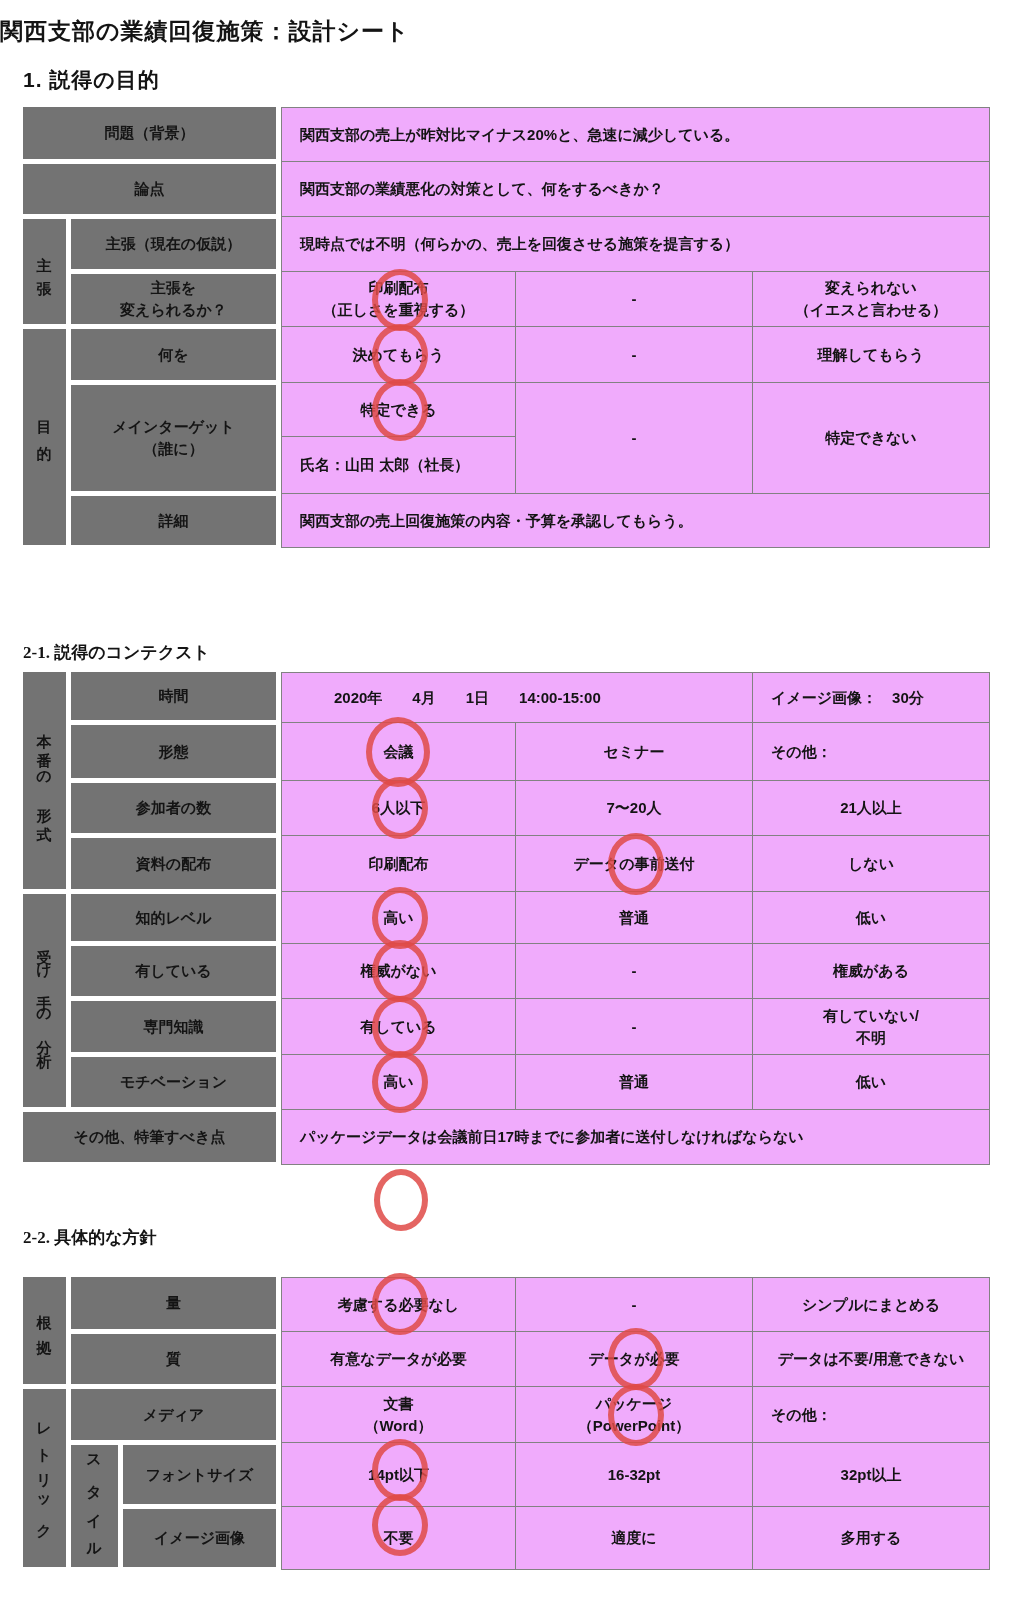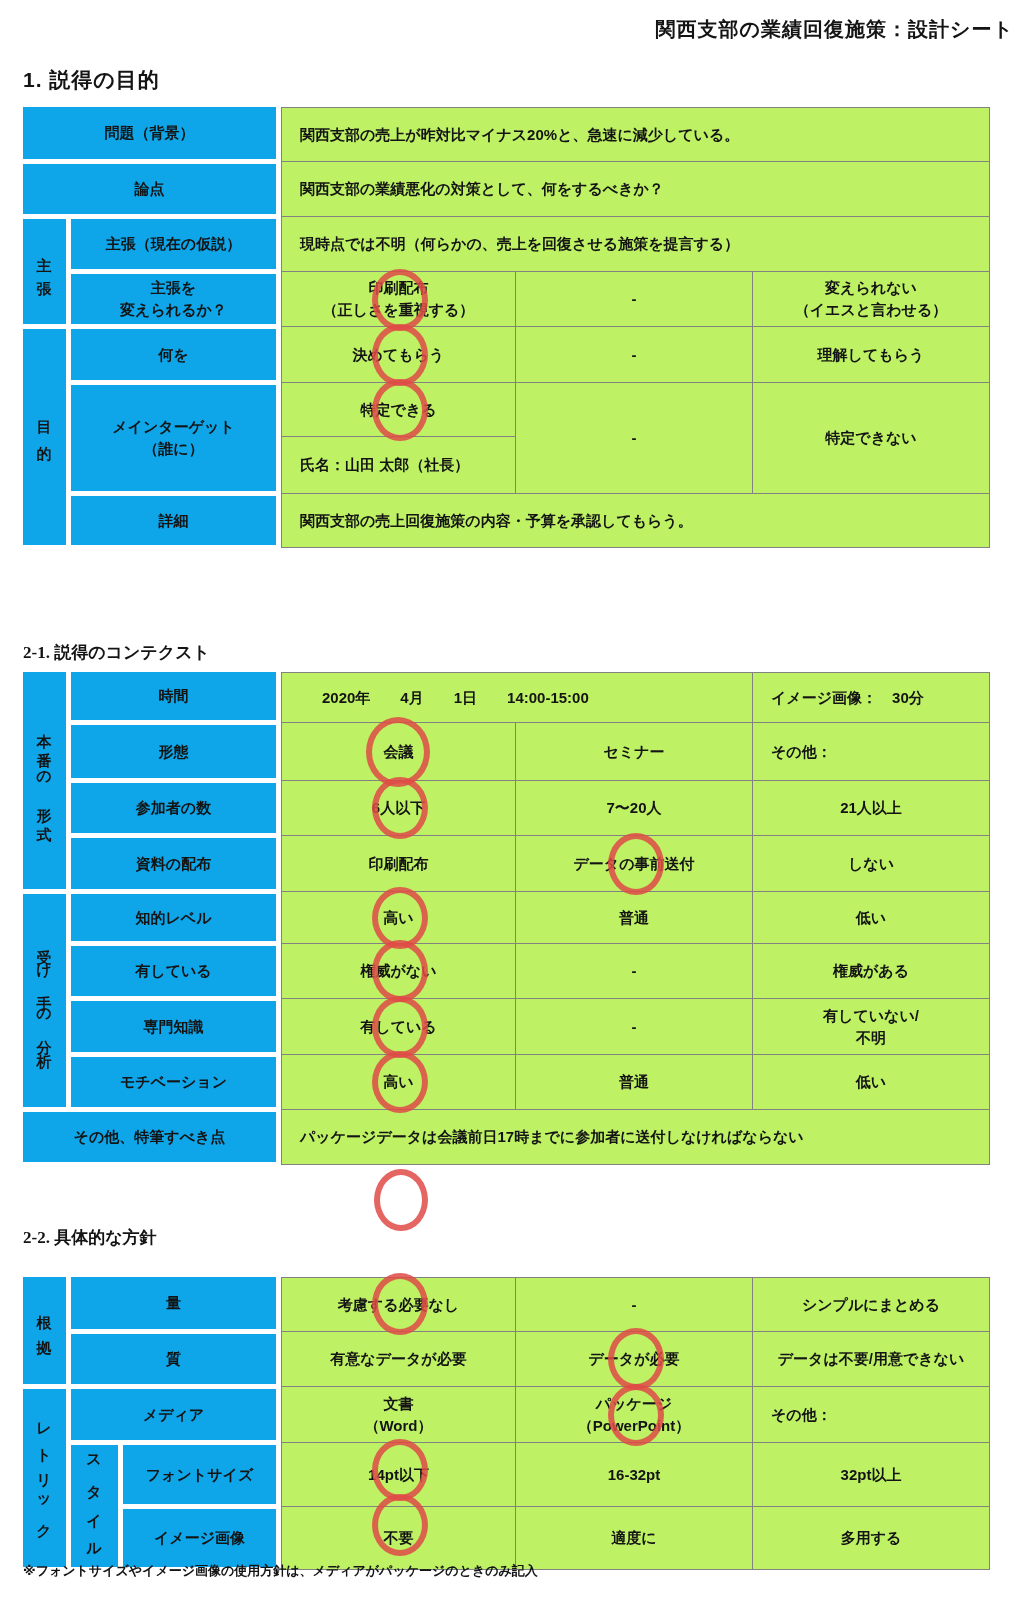--- a/index.html
+++ b/index.html
@@ -1,36 +1,36 @@
 <!DOCTYPE html>
 <html><head>
 <meta charset="utf-8">
 <style>
   html,body { margin:0; padding:0; background:#ffffff; }
   body { font-family:"Liberation Sans","DejaVu Sans",sans-serif; font-weight:700; color:#141414; }
   .page { position:relative; width:1014px; height:1609px; background:#fff; overflow:hidden; }
   .abs { position:absolute; }
 
-  .h-main { font-size:20px; text-align:right; letter-spacing:1px; }
+  .h-main { font-size:23px; text-align:left; letter-spacing:1px; }
   .h-sec  { font-size:21px; letter-spacing:1px; }
   .h-sub  { font-size:17px;font-family:Liberation Serif, serif; }
   .note   { font-size:13px; }
 
   table { border-collapse:separate; border-spacing:0; table-layout:fixed; }
   td { box-sizing:border-box; padding:0 2px; vertical-align:middle; text-align:center;
        font-size:15px; line-height:1.45; overflow:hidden; }
-  td.g { background:#0ea5e9; border:0 solid #ffffff;
+  td.g { background:#737373; border:0 solid #ffffff;
          border-right-width:5px; border-top-width:2px; border-bottom-width:3px;margin-left:45px; }
   td.g0 { border-top-width:0; }
-  td.w { background:#bef264; border:0 solid #828282;
+  td.w { background:#f0abfc; border:0 solid #828282;
          border-right-width:1px; border-bottom-width:1px; }
   td.wl { border-left-width:1px; }
   tr.top td.w { border-top-width:1px; }
   .la  { text-align:left; padding-left:18px; }
-  .la40{ text-align:left; padding-left:40px; }
+  .la40{ text-align:left; padding-left:52px; }
   .blk { display:block; }
   .v { writing-mode:vertical-rl; text-orientation:upright; display:inline-block; line-height:1; }
   .ls25 { letter-spacing:25px; }
   .ls19 { letter-spacing:19px; }
   .ls15 { letter-spacing:14px; }
   .ls12 { letter-spacing:12px; }
   .ls8  { letter-spacing:8px; }
 
   .circ { position:absolute; border:6px solid rgba(223,74,70,0.85); border-radius:50%;
           box-sizing:border-box; pointer-events:none; }
@@ -231,21 +231,20 @@
     </tr>
     <tr style="height:54px">
       <td class="g">イメージ画像</td>
       <td class="w wl">不要</td>
       <td class="w">適度に</td>
       <td class="w">多用する</td>
     </tr>
   </tbody>
     </table>
 
-  <div class="abs note" style="left:23px;top:1562px">※フォントサイズやイメージ画像の使用方針は、メディアがパッケージのときのみ記入</div>
 
   <div class="circ" style="left:372px;top:269px;width:56px;height:62px"></div>
   <div class="circ" style="left:372px;top:324px;width:56px;height:62px"></div>
   <div class="circ" style="left:372px;top:379px;width:56px;height:62px"></div>
   <div class="circ" style="left:366px;top:717px;width:64px;height:70px"></div>
   <div class="circ" style="left:372px;top:777px;width:56px;height:62px"></div>
   <div class="circ" style="left:608px;top:833px;width:56px;height:62px"></div>
   <div class="circ" style="left:372px;top:887px;width:56px;height:62px"></div>
   <div class="circ" style="left:372px;top:940px;width:56px;height:62px"></div>
   <div class="circ" style="left:372px;top:996px;width:56px;height:62px"></div>

